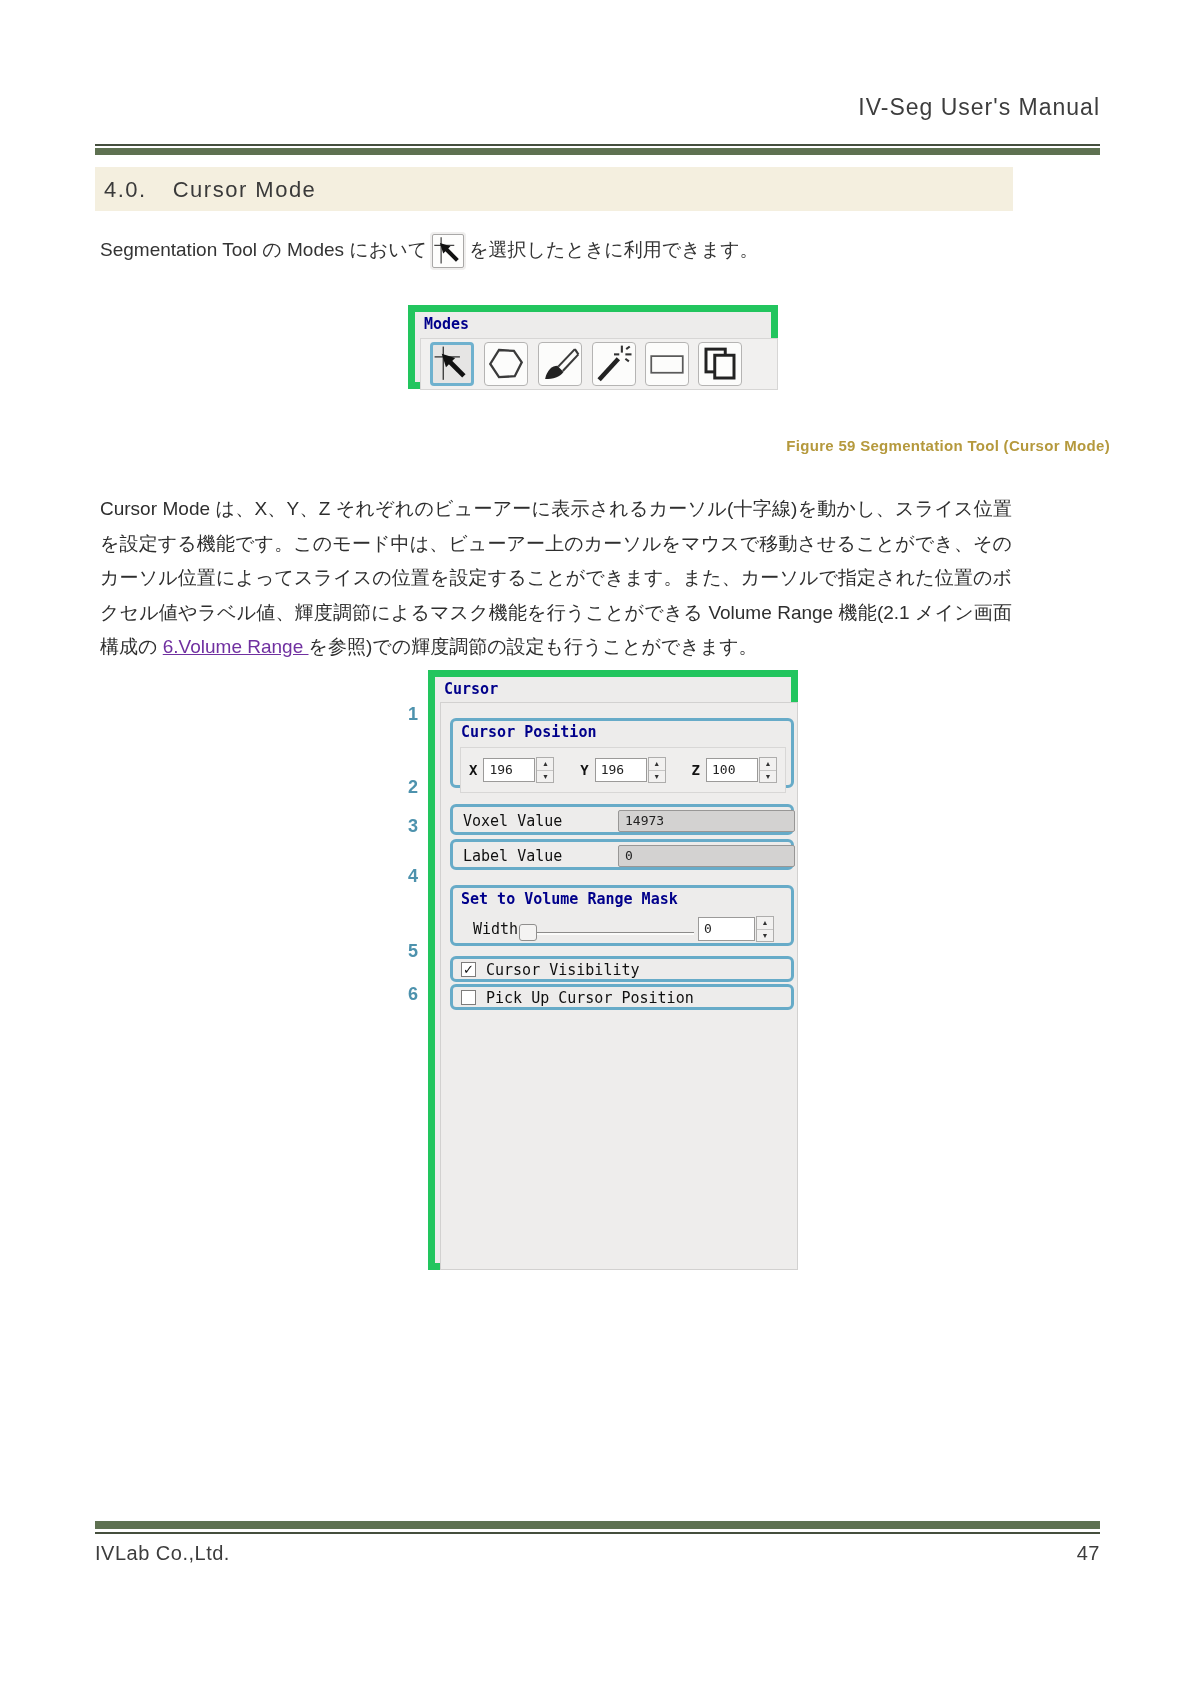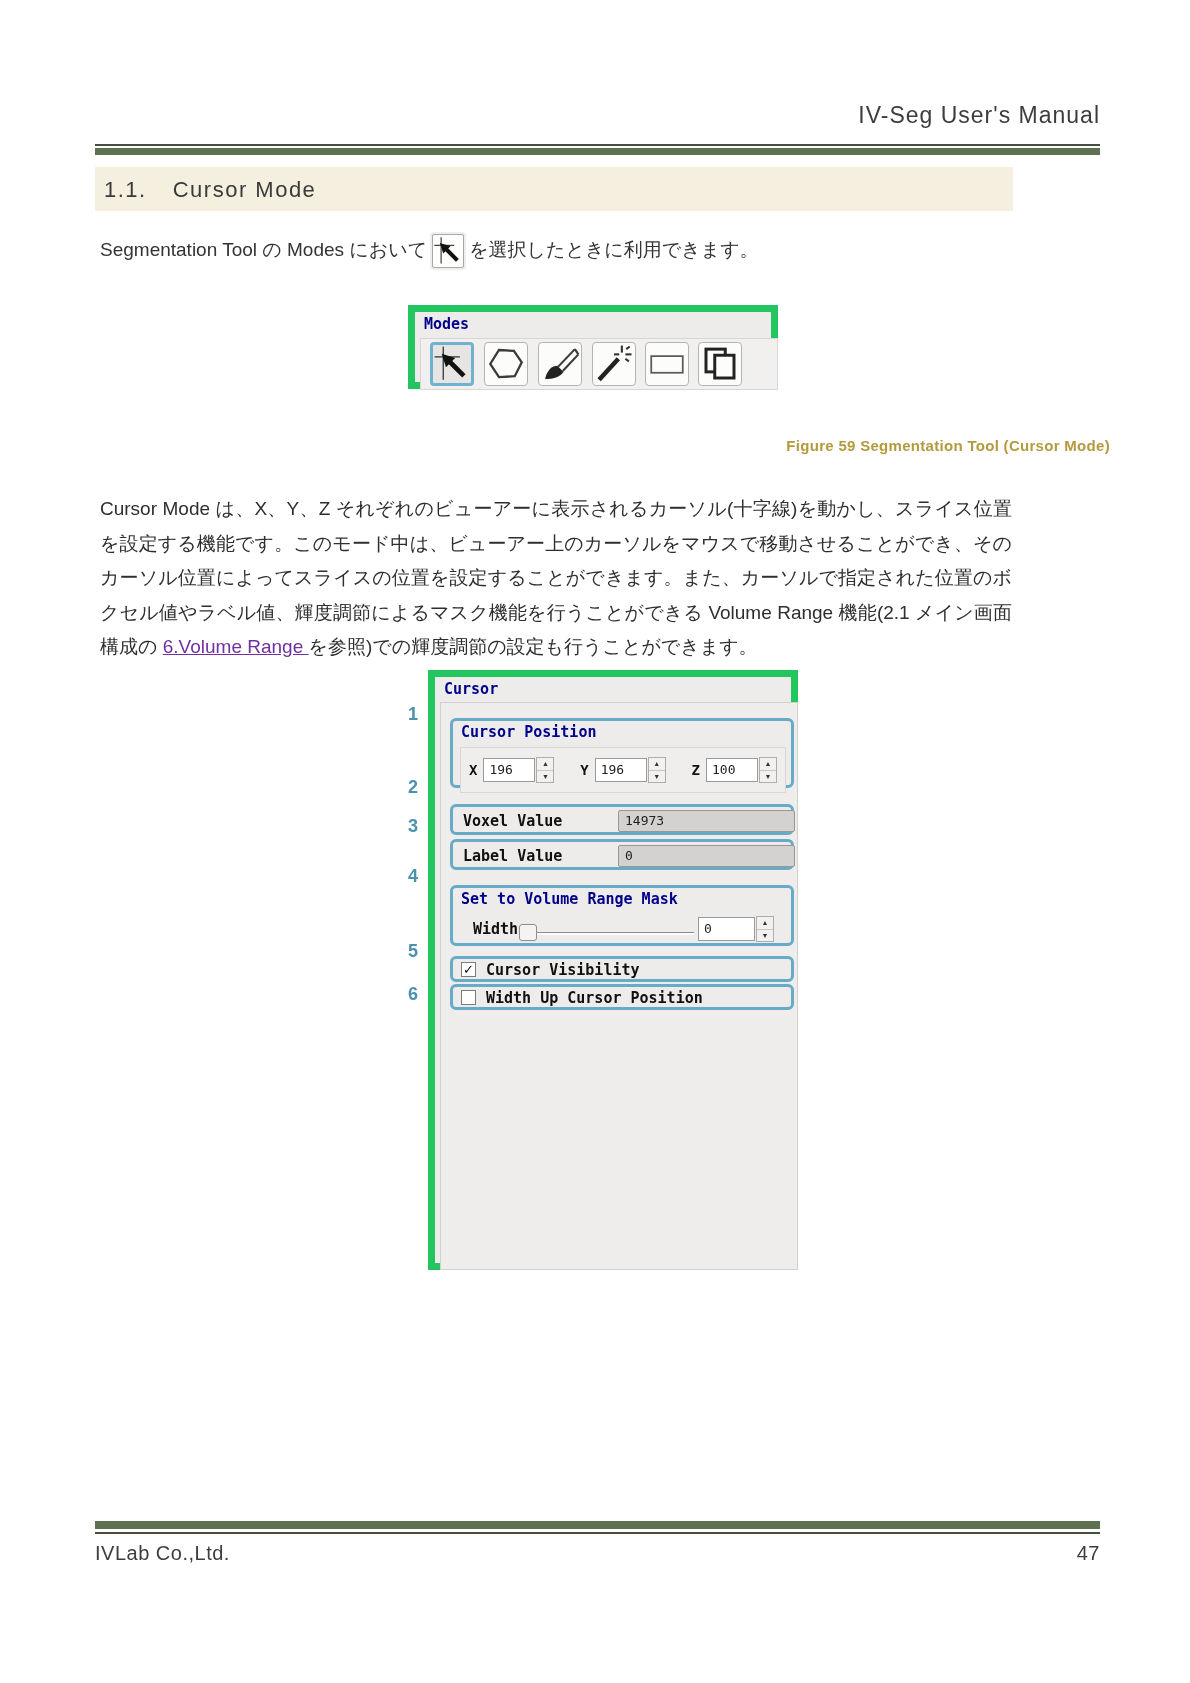--- a/index.html
+++ b/index.html
@@ -1,21 +1,21 @@
 <!DOCTYPE html>
 <html><head>
 <meta charset="utf-8">
 <style>
   html,body{margin:0;padding:0;background:#ffffff;}
   .page{position:relative;width:1190px;height:1683px;background:#ffffff;overflow:hidden;
         font-family:"Liberation Sans","DejaVu Sans",sans-serif;color:#2e2e2e;}
 
   
   .header-title{position:absolute;top:94px;left:95px;width:1005px;text-align:right;
-                font-size:23px;color:#3d3d3d;letter-spacing:1px;margin-top:8px;}
+                font-size:23px;color:#3d3d3d;letter-spacing:1px;}
   .rule{position:absolute;left:95px;width:1005px;}
   .rule-thin-top{top:144px;height:2px;background:#454f3e;}
   .rule-thick-top{top:148px;height:7px;background:#5e7151;}
   .rule-thick-bottom{top:1521px;height:8px;background:#5e7151;}
   .rule-thin-bottom{top:1532px;height:2px;background:#454f3e;}
   .footer-row{position:absolute;left:95px;top:1542px;width:1005px;display:flex;
               justify-content:space-between;font-size:20px;color:#3d3d3d;letter-spacing:0.5px;}
 
   
   .section-bar{position:absolute;left:95px;top:167px;width:918px;height:44px;background:#f4efdf;
@@ -26,21 +26,21 @@
   
   .intro{position:absolute;left:100px;top:232px;width:960px;font-size:19px;line-height:36px;color:#333;}
   .inline-tool-btn{display:inline-block;width:30px;height:32px;vertical-align:middle;margin:0 5px;
                    background:#fdfdfc;border:1px solid #a9a8a7;border-radius:2px;box-shadow:0 0 0 2px #efeeed;}
   .inline-tool-btn svg{display:block;width:100%;height:100%;}
 
   
   .shot{position:absolute;background:#edeceb;border:7px solid #22c55e;box-sizing:border-box;}
   .qt-title{position:absolute;left:9px;top:3px;font-family:"DejaVu Sans Mono","Liberation Mono",monospace;
             font-weight:bold;font-size:15px;color:#00008b;white-space:nowrap;}
-  .mono-label{font-family:"DejaVu Sans Mono","Liberation Mono",monospace;font-weight:bold;
+  .mono-label{font-family:"DejaVu Sans Mono","Liberation Mono",monospace;font-weight:normal;
               font-size:15px;color:#101010;white-space:nowrap;}
 
   
   .modes-shot{left:408px;top:305px;width:370px;height:84px;}
   .modes-inner{position:absolute;left:5px;top:26px;width:358px;height:52px;background:#f1f0ef;
                border:1px solid #d7d6d5;box-sizing:border-box;}
   .tool-btn{position:absolute;top:3px;width:44px;height:44px;background:#fcfcfb;
             border:1px solid #b5b4b3;border-radius:4px;padding:0;box-sizing:border-box;cursor:pointer;}
   .tool-btn svg{display:block;width:100%;height:100%;}
   .tool-btn.selected{border:3px solid #6fb1ce;background:#e6e5e4;}
@@ -110,21 +110,21 @@
 </head>
 <body>
 
 <div class="page">
 
   <div class="header-title">IV-Seg User's Manual</div>
   <div class="rule rule-thin-top"></div>
   <div class="rule rule-thick-top"></div>
 
   <div class="section-bar">
-    <span class="section-number">1.1.</span><span>Cursor Mode</span>
+    <span class="section-number">4.0.</span><span>Cursor Mode</span>
   </div>
 
   <div class="intro">
     <span>Segmentation Tool の Modes において</span><span class="inline-tool-btn"><svg viewBox="0 0 24 24">
         <line x1="1" y1="7.5" x2="17" y2="7.5" stroke="#444" stroke-width="1"></line>
         <line x1="6.5" y1="1" x2="6.5" y2="22" stroke="#444" stroke-width="1"></line>
         <path d="M5.5,5.5 L14,8.2 L8.2,14 Z" fill="#111"></path>
         <line x1="9" y1="9" x2="19.5" y2="19.5" stroke="#111" stroke-width="3.2"></line>
       </svg></span><span>を選択したときに利用できます。</span>
   </div>
@@ -241,21 +241,21 @@
         </span>
       </div>
 
       <div class="hl-box check-row row-visibility">
         <span class="checkbox"><span>✓</span></span>
         <span class="mono-label">Cursor Visibility</span>
       </div>
 
       <div class="hl-box check-row row-pickup">
         <span class="checkbox"></span>
-        <span class="mono-label">Width Up Cursor Position</span>
+        <span class="mono-label">Pick Up Cursor Position</span>
       </div>
 
     </div>
   </div>
 
   <div class="annot" style="top:704px">1</div>
   <div class="annot" style="top:777px">2</div>
   <div class="annot" style="top:816px">3</div>
   <div class="annot" style="top:866px">4</div>
   <div class="annot" style="top:941px">5</div>

